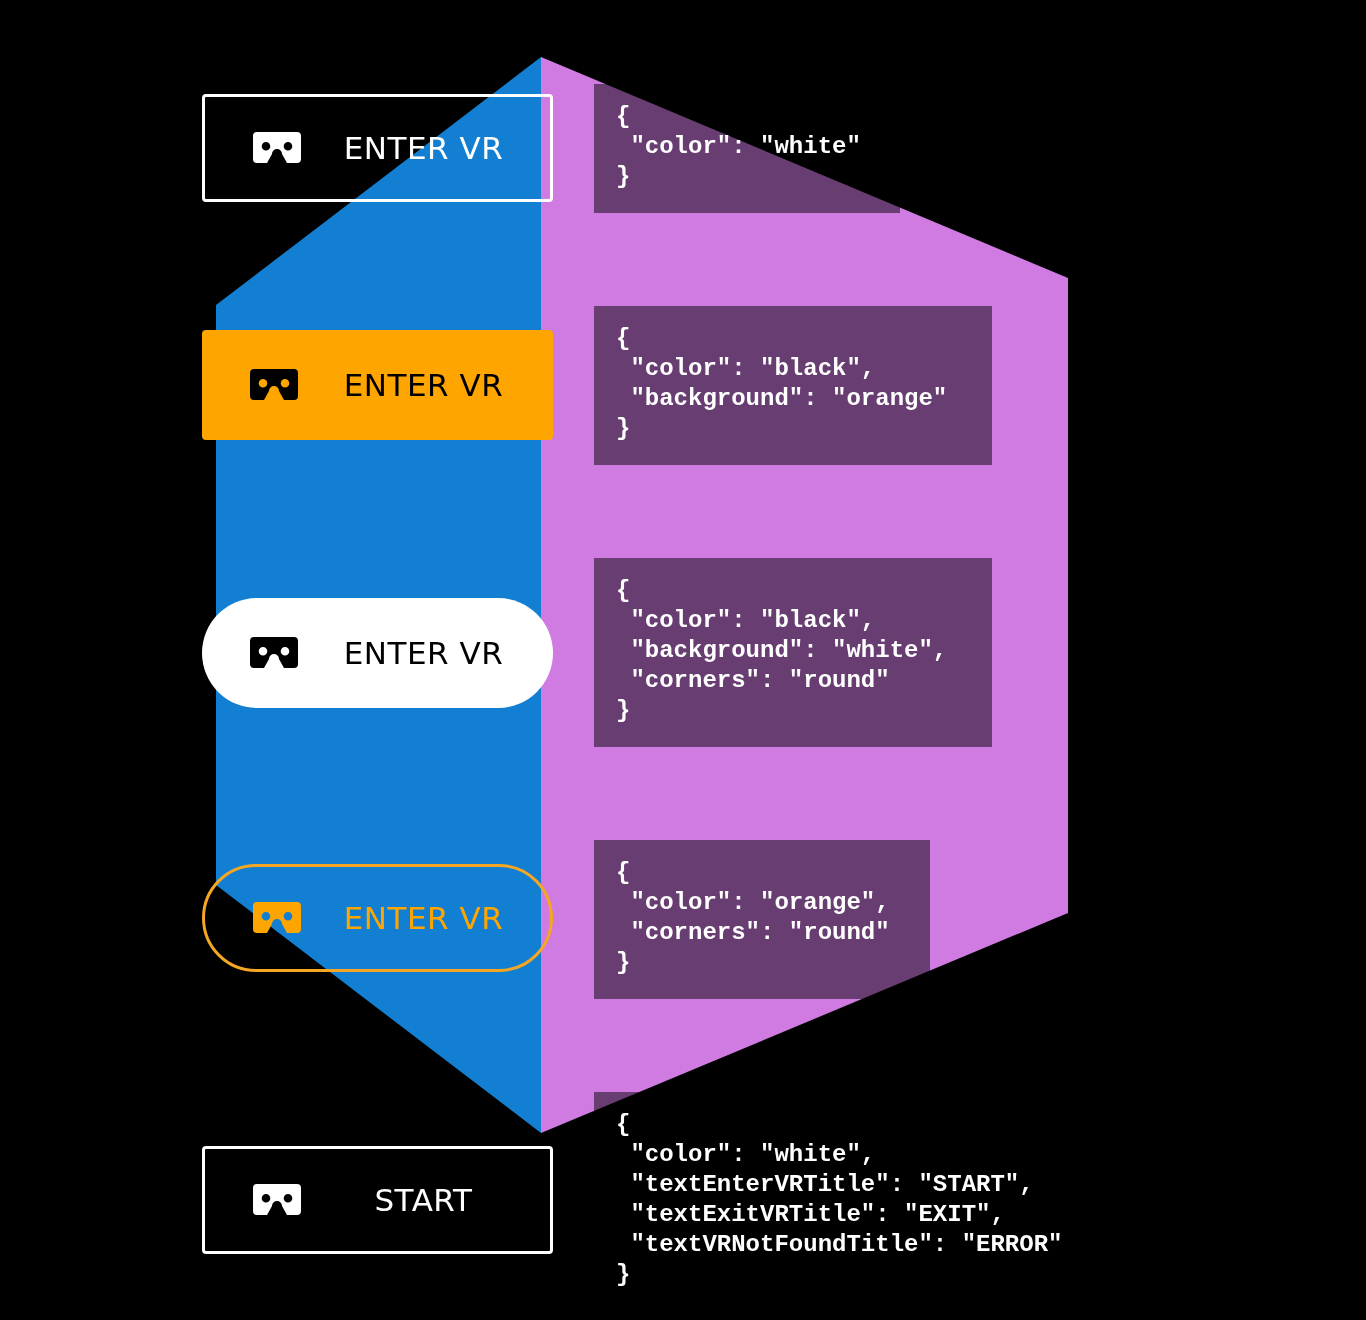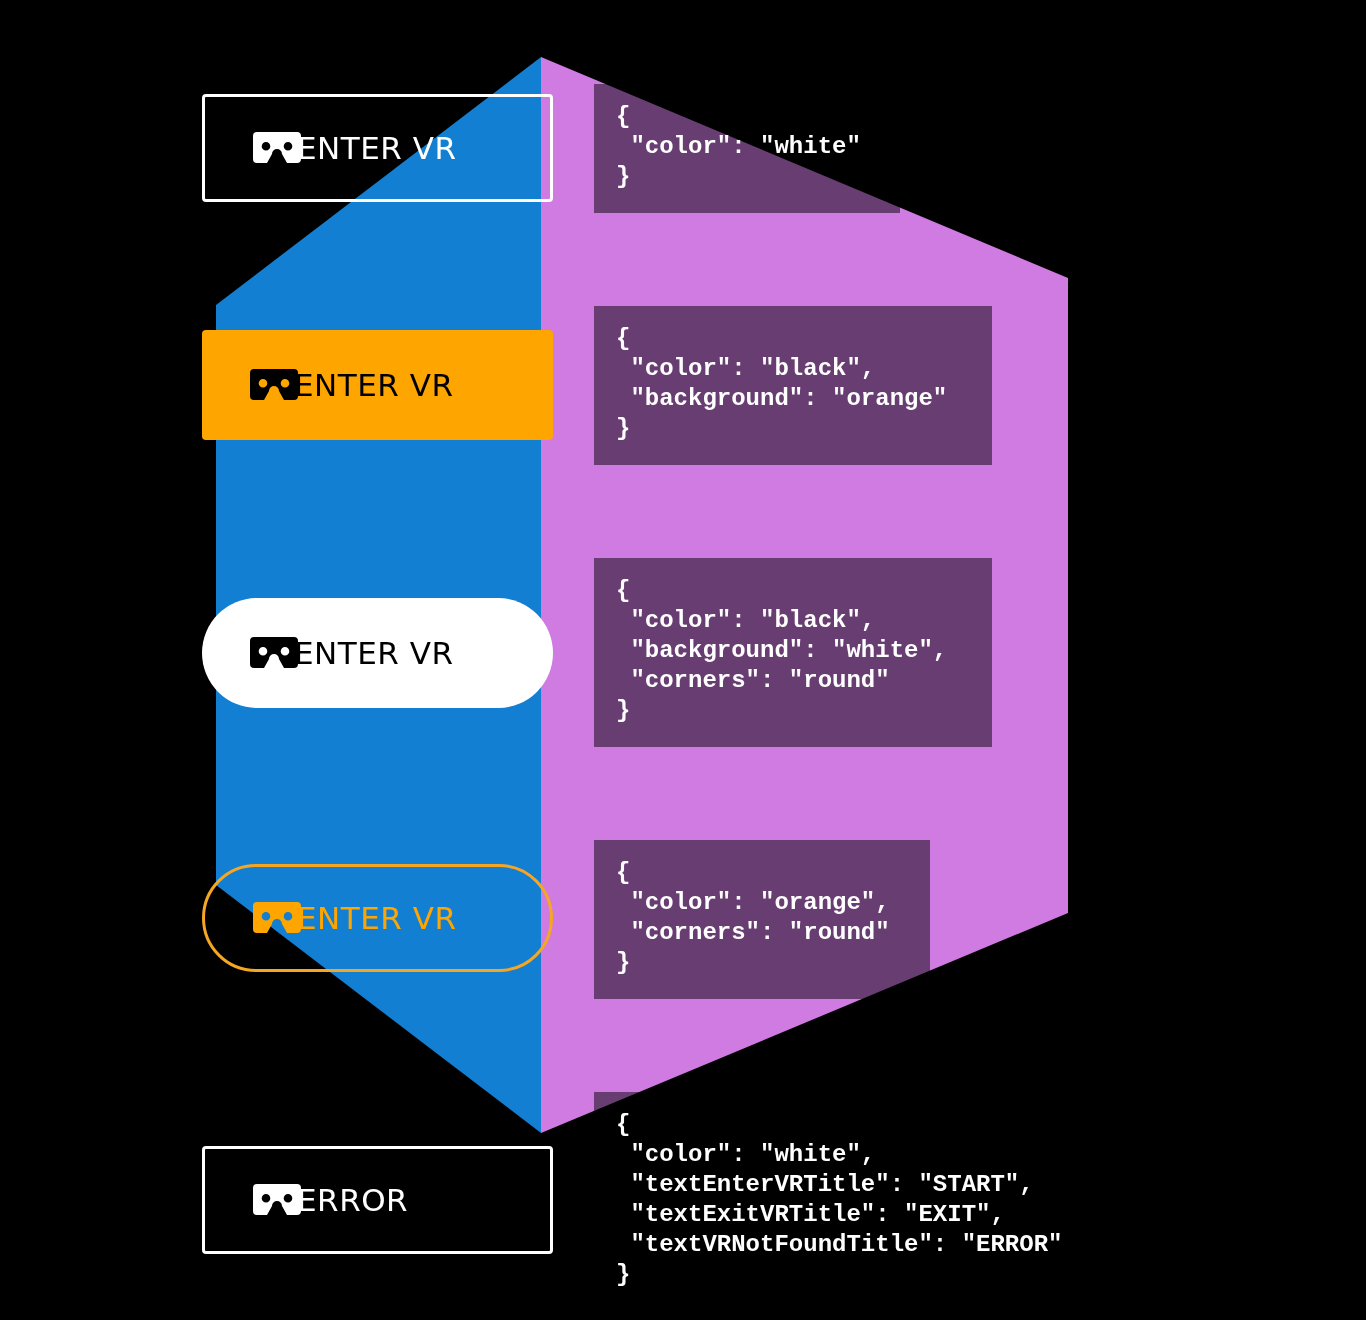--- a/index.html
+++ b/index.html
@@ -38,21 +38,21 @@
       width: 48px;
       height: 31px;
       margin-top: -16px;
       display: block;
     }
     .vr-button .label {
       position: absolute;
       left: 0;
       right: 0;
       padding-left: 92px;
-      text-align: left;
+      text-align: center;
       font-size: 31px;
       letter-spacing: 0.5px;
       top: 50%;
       margin-top: -19px;
       line-height: 38px;
       white-space: nowrap;
     }
     .btn-1 { top: 94px; border: 3px solid #ffffff; border-radius: 4px; color: #ffffff; background: transparent; }
     .btn-2 { top: 330px; height: 110px; border-radius: 4px; color: #000000; background: #ffa500; }
     .btn-3 { top: 598px; height: 110px; border-radius: 55px; color: #000000; background: #ffffff; }
@@ -114,21 +114,21 @@
   <svg class="icon" viewBox="0 0 48 31">
     <path fill="currentColor" d="M4 0 H44 A4 4 0 0 1 48 4 V27 A4 4 0 0 1 44 31 H34 L29 22 A5 5 0 0 0 19 22 L14 31 H4 A4 4 0 0 1 0 27 V4 A4 4 0 0 1 4 0 Z M13 10 A4.3 4.3 0 1 0 13 18.6 A4.3 4.3 0 1 0 13 10 Z M35 10 A4.3 4.3 0 1 0 35 18.6 A4.3 4.3 0 1 0 35 10 Z" fill-rule="evenodd"></path>
   </svg>
   <span class="label">ENTER VR</span>
 </div>
 
 <div class="vr-button btn-5">
   <svg class="icon" viewBox="0 0 48 31">
     <path fill="currentColor" d="M4 0 H44 A4 4 0 0 1 48 4 V27 A4 4 0 0 1 44 31 H34 L29 22 A5 5 0 0 0 19 22 L14 31 H4 A4 4 0 0 1 0 27 V4 A4 4 0 0 1 4 0 Z M13 10 A4.3 4.3 0 1 0 13 18.6 A4.3 4.3 0 1 0 13 10 Z M35 10 A4.3 4.3 0 1 0 35 18.6 A4.3 4.3 0 1 0 35 10 Z" fill-rule="evenodd"></path>
   </svg>
-  <span class="label">ERROR</span>
+  <span class="label">START</span>
 </div>
 
 <div class="code-box code-1">
     <pre>{
  "color": "white"
 }</pre>
   </div>
 <div class="code-box code-2">
     <pre>{
  "color": "black",

